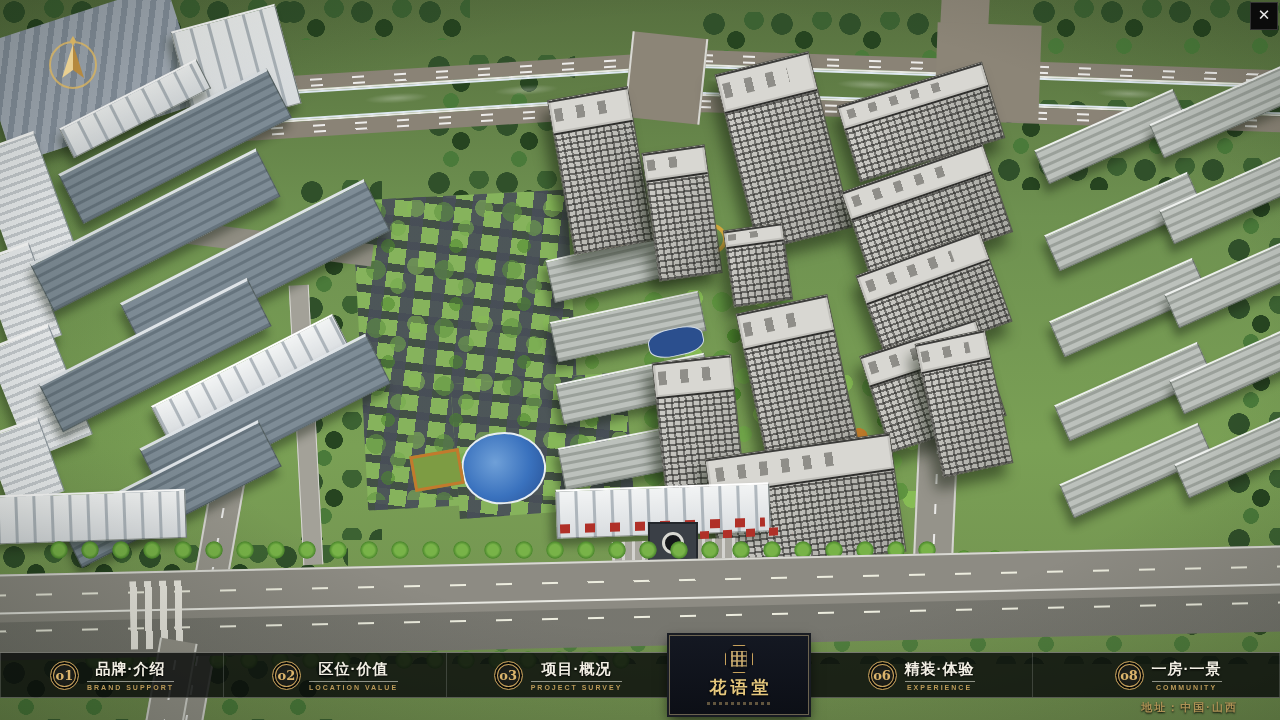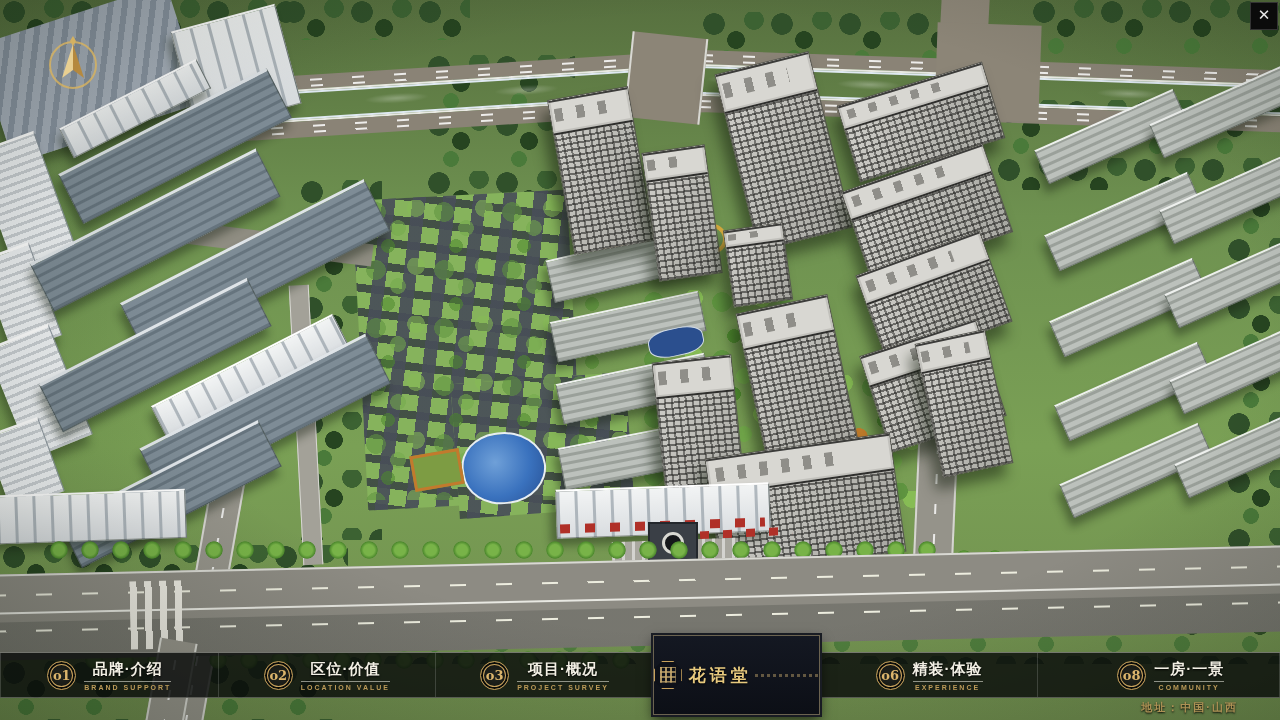--- a/index.html
+++ b/index.html
@@ -105,21 +105,21 @@
       background:radial-gradient(circle,#23251f,#101210);}
   .nav-text{display:flex;flex-direction:column;align-items:center;min-width:0;}
   .nav-title{color:#f2efe4;font-size:15px;font-weight:bold;letter-spacing:1px;white-space:nowrap;
       text-shadow:0 1px 2px #000;}
   .nav-sub{color:#bb9a58;font-size:7px;font-weight:bold;letter-spacing:2px;white-space:nowrap;
       border-top:1px solid rgba(240,240,230,.55);padding-top:2px;margin-top:2px;width:100%;text-align:center;}
   .center-logo{flex:0 0 138px;height:78px;align-self:center;position:relative;top:0;z-index:55;
       background:linear-gradient(180deg,#141822,#0c0f16);
       border:1px solid #6b6350;outline:2px solid #191c23;
       box-shadow:0 0 0 1px rgba(190,170,120,.4),0 5px 12px rgba(0,0,0,.65);
-      display:flex;flex-direction:row;align-items:center;justify-content:center;gap:3px;}
+      display:flex;flex-direction:column;align-items:center;justify-content:center;gap:3px;}
   .logo-seal{width:26px;height:26px;background:#0d1018;border:1px solid #c7a15c;
       clip-path:polygon(30% 0,70% 0,100% 30%,100% 70%,70% 100%,30% 100%,0 70%,0 30%);
       background-image:repeating-linear-gradient(90deg,rgba(200,170,110,.85) 0 2px,transparent 2px 5px),
                        repeating-linear-gradient(0deg,rgba(200,170,110,.7) 0 2px,transparent 2px 5px);
       background-size:60% 60%,60% 60%;background-position:center,center;background-repeat:no-repeat,no-repeat;}
   .logo-title{color:#e7c97e;font-family:"DejaVu Serif",serif;font-weight:bold;font-size:17px;
       letter-spacing:4px;text-indent:4px;text-shadow:0 1px 2px #000;white-space:nowrap;}
   .logo-sub{width:64px;height:3px;opacity:.5;
       background:repeating-linear-gradient(90deg,rgba(200,170,110,.9) 0 3px,transparent 3px 6px);}
   .address{position:absolute;right:42px;top:700px;z-index:60;color:#ad9255;font-size:11px;

